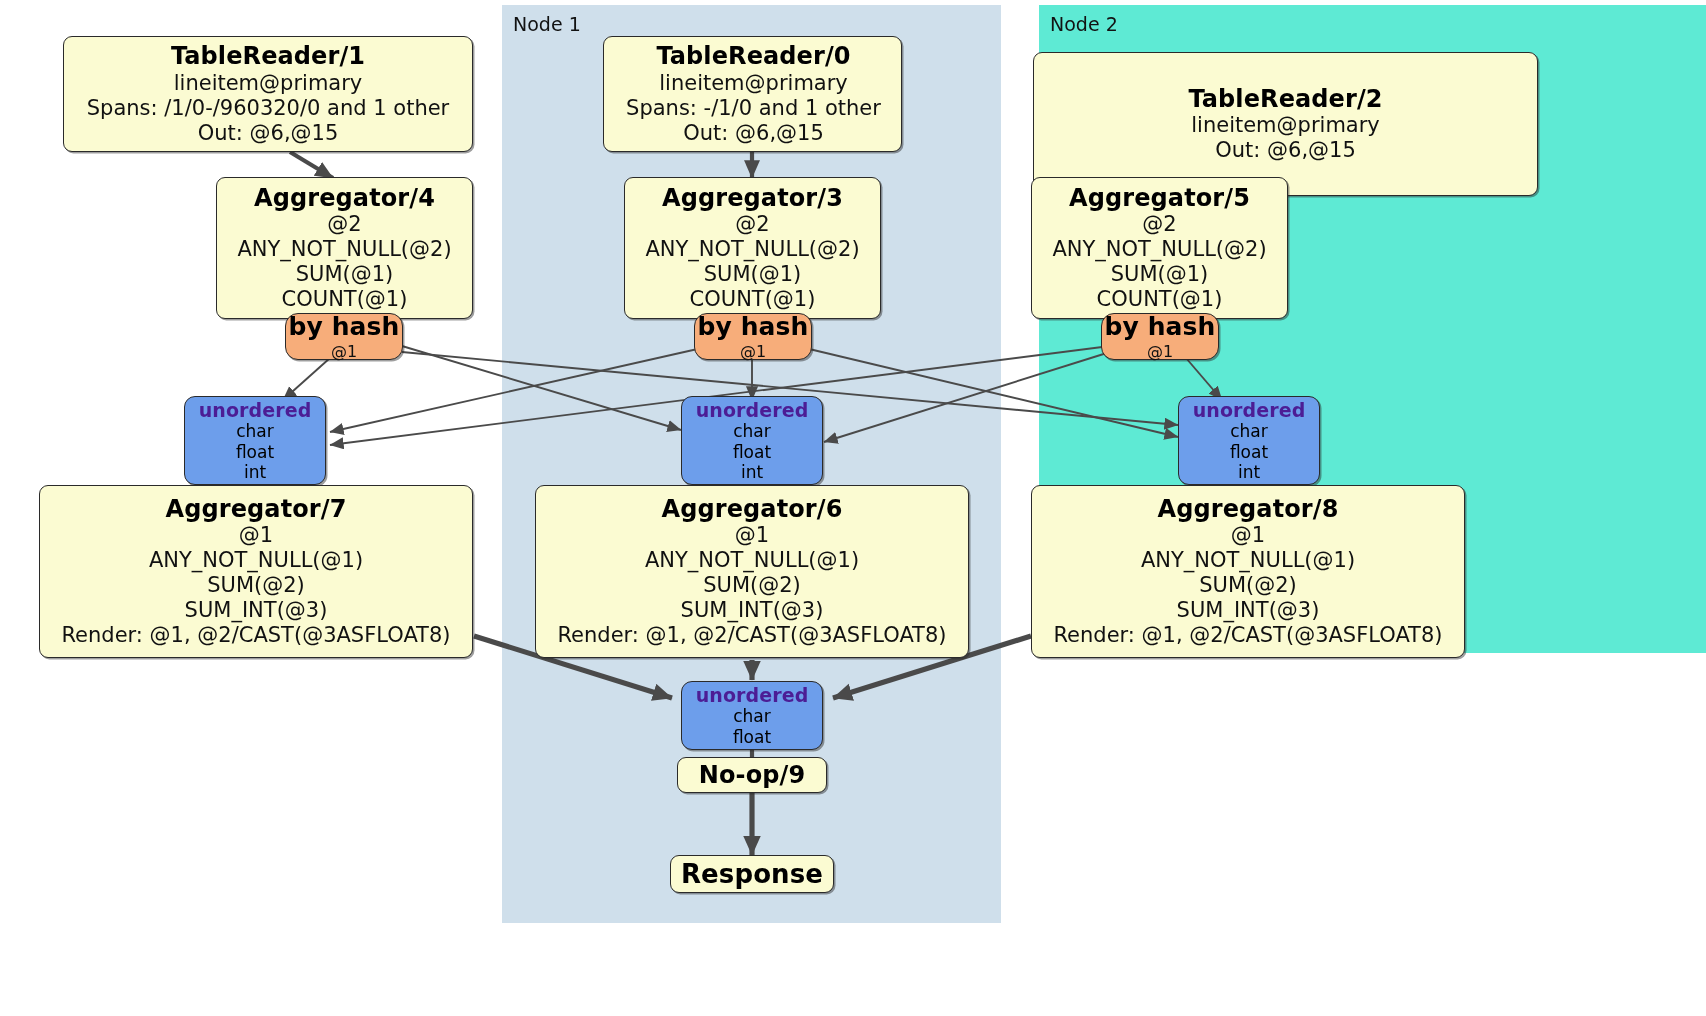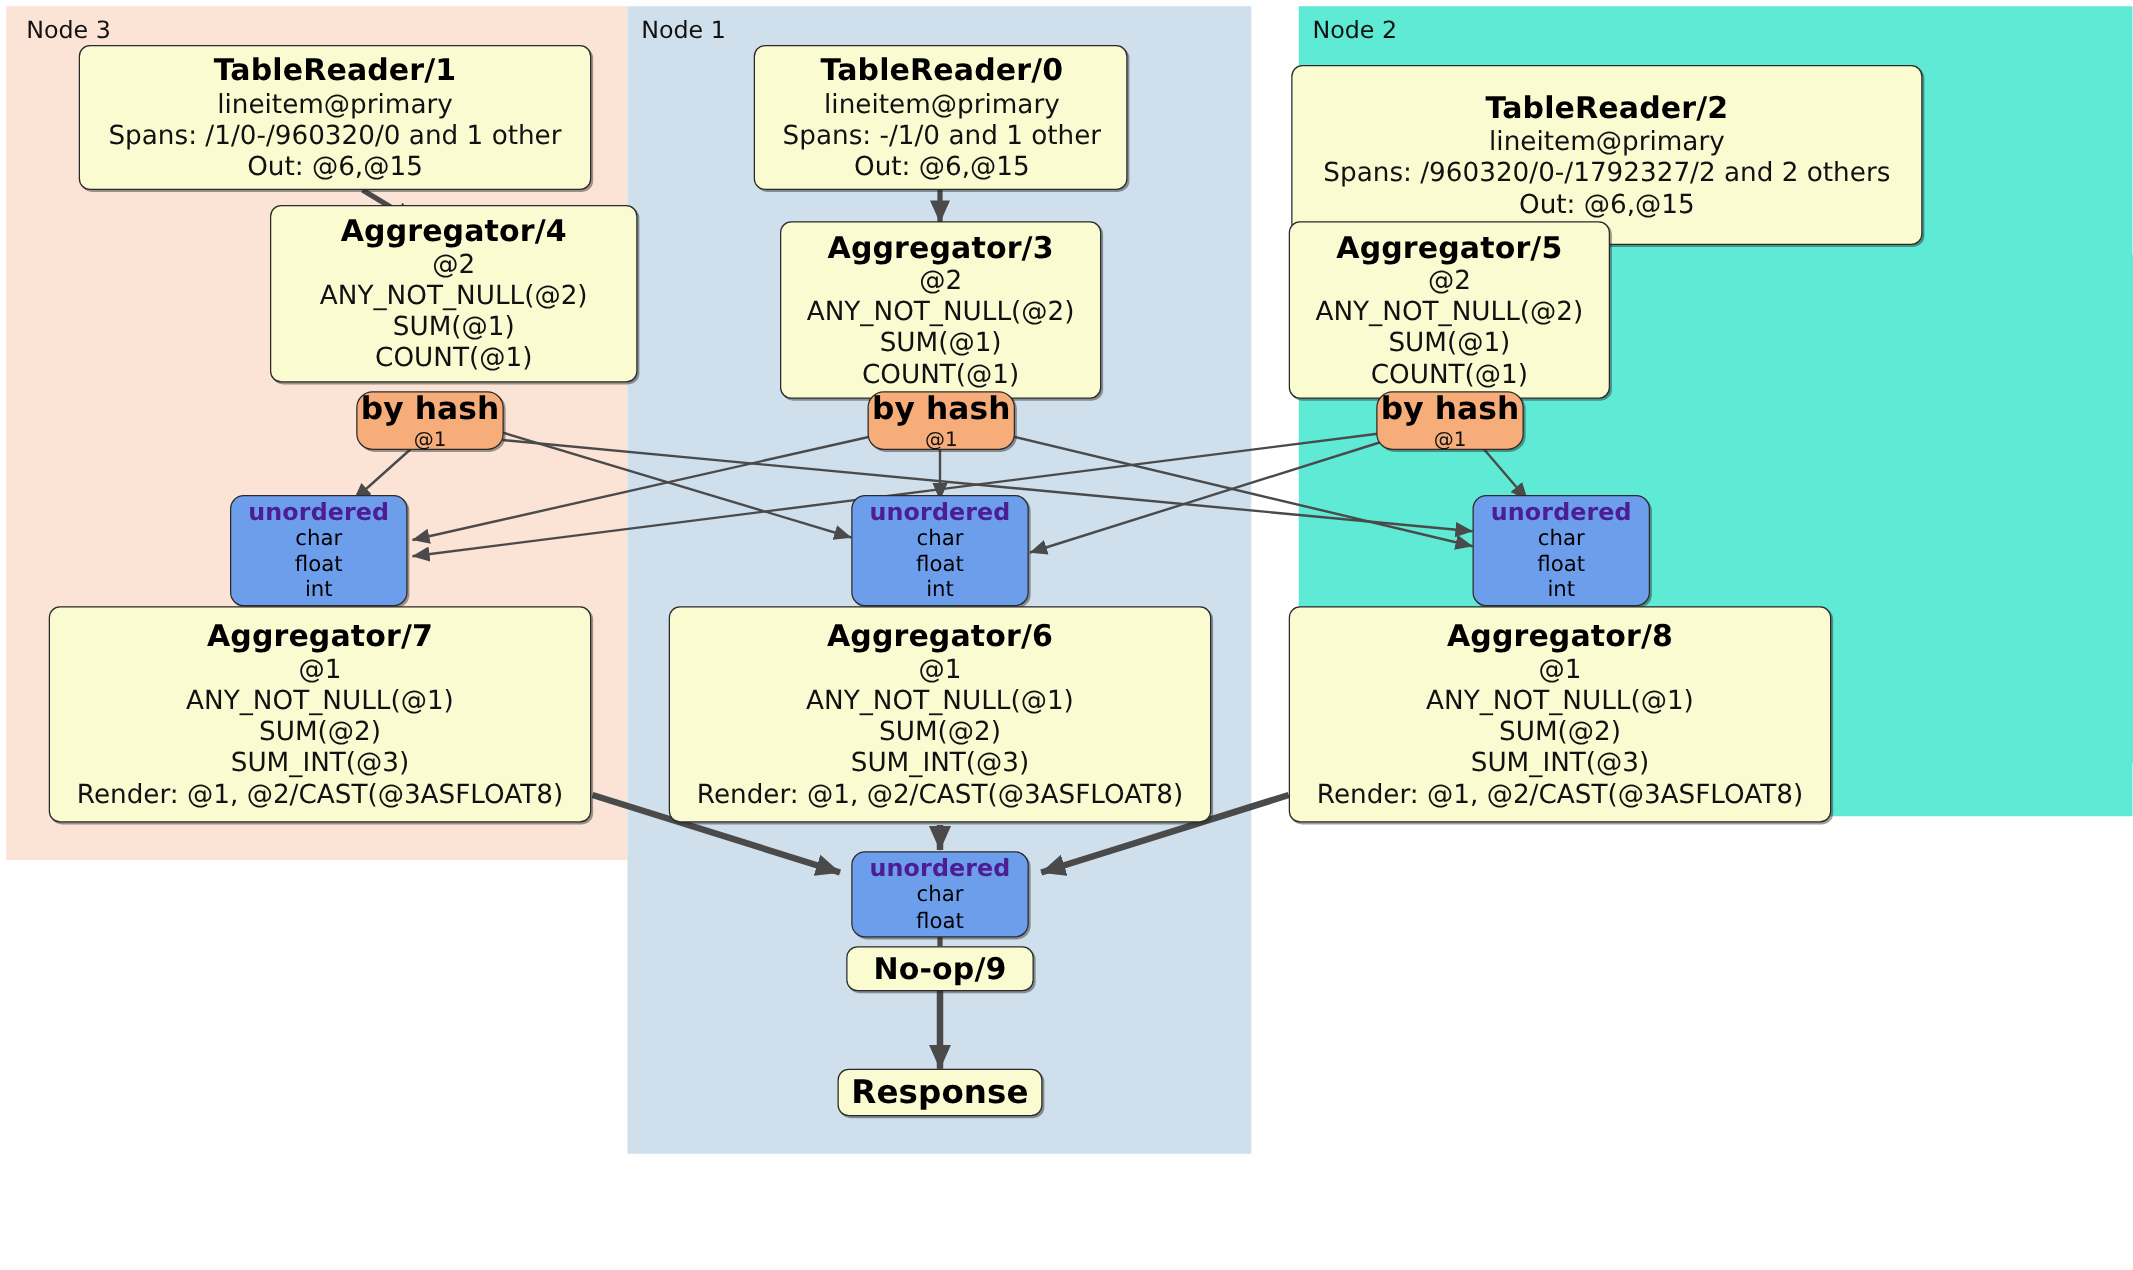--- a/index.html
+++ b/index.html
@@ -54,23 +54,20 @@
   #edges{position:absolute;left:0;top:0;width:1706px;height:1016px;pointer-events:none;}
   #edges .thin{stroke:#4a4a4a;stroke-width:1.9;fill:none;}
   #edges .thick{stroke:#4a4a4a;stroke-width:5.2;fill:none;}
   #edges .med{stroke:#4a4a4a;stroke-width:4.2;fill:none;}
 </style>
 </head>
 <body>
 
 <div id="stage">
 
-  <div class="panel" style="left:5px;top:5px;width:497px;height:683px;background:#fbe3d6;">
-    <span class="panel-label" style="left:16px;top:10px;">Node 3</span>
-  </div>
 
   <div class="panel" style="left:502px;top:5px;width:499px;height:918px;background:#cfdfeb;">
     <span class="panel-label" style="left:11px;top:10px;">Node 1</span>
   </div>
 
   <div class="panel" style="left:1039px;top:5px;width:700px;height:648px;background:#5eead4;">
     <span class="panel-label" style="left:11px;top:10px;">Node 2</span>
   </div>
 
   <svg id="edges" viewBox="0 0 1706 1016" xmlns="http://www.w3.org/2000/svg">
@@ -121,25 +118,24 @@
   <div class="gbox proc" style="left:603px;top:36px;width:299px;height:116px;padding-left:10px;">
     <div class="ttl">TableReader/0</div>
     <div class="ln">lineitem@primary</div>
     <div class="ln">Spans: -/1/0 and 1 other</div>
     <div class="ln">Out: @6,@15</div>
   </div>
 
   <div class="gbox proc" style="left:1033px;top:52px;width:505px;height:144px;">
     <div class="ttl">TableReader/2</div>
     <div class="ln">lineitem@primary</div>
-    <div class="ln">Spans: /960320/0-/1792327/2 and 2 others</div>
     <div class="ln">Out: @6,@15</div>
   </div>
 
-  <div class="gbox proc" style="left:216px;top:164px;width:294px;height:142px;">
+  <div class="gbox proc" style="left:216px;top:177px;width:257px;height:142px;">
     <div class="ttl">Aggregator/4</div>
     <div class="ln">@2</div>
     <div class="ln">ANY_NOT_NULL(@2)</div>
     <div class="ln">SUM(@1)</div>
     <div class="ln">COUNT(@1)</div>
   </div>
 
   <div class="gbox proc" style="left:624px;top:177px;width:257px;height:142px;">
     <div class="ttl">Aggregator/3</div>
     <div class="ln">@2</div>

